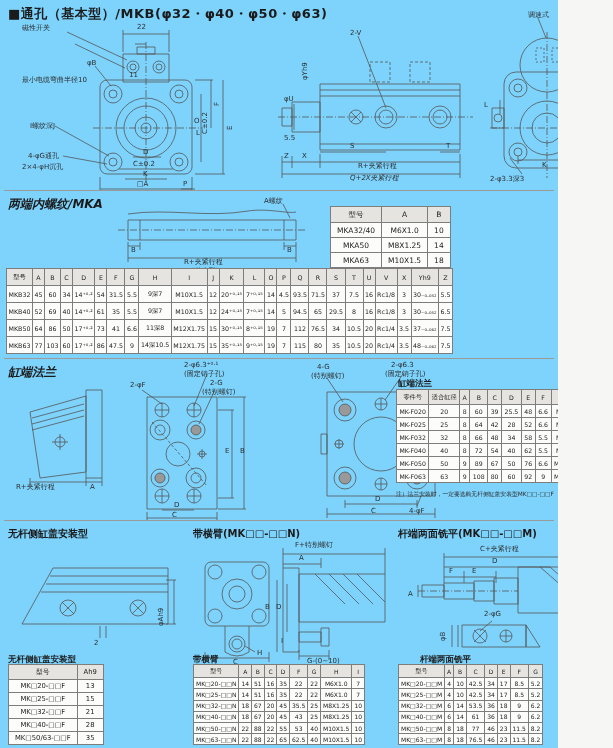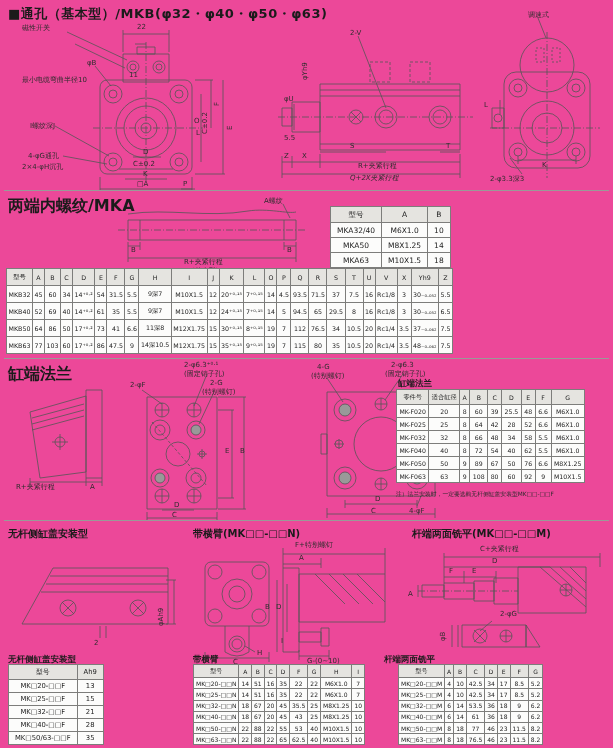--- a/index.html
+++ b/index.html
@@ -3,24 +3,24 @@
 <meta charset="utf-8">
 <style>
   html,body{margin:0;padding:0;}
   body{
     width:613px;height:748px;
     background:#f6f6f4;
     font-family:"DejaVu Sans","Liberation Sans",sans-serif;
     color:#1b1b1b;
     -webkit-font-smoothing:antialiased;
   }
-  .page{position:relative;width:613px;height:748px;background:#ec4899;overflow:hidden;}
+  .page{position:relative;width:558px;height:748px;background:#7dd3fc;overflow:hidden;}
   .hr{position:absolute;left:4px;right:4px;border-top:1px solid #9a9a98;}
   .title{position:absolute;left:8px;top:5px;font-size:13px;font-weight:bold;letter-spacing:0.5px;}
-  .sec-head{position:absolute;font-size:16px;font-weight:bold;}
+  .sec-head{position:absolute;font-size:12px;font-weight:bold;font-style:italic;}
   .sub-head{position:absolute;font-size:10px;font-weight:bold;}
   .tbl-title{position:absolute;font-size:8.5px;font-weight:bold;}
   .note{position:absolute;font-size:5.8px;color:#2a2a2a;white-space:nowrap;}
   .diagram{position:absolute;}
   .diagram svg{position:absolute;left:0;top:0;}
   .dlabel{position:absolute;font-size:7px;line-height:1;color:#2d2d2d;white-space:nowrap;}
   .dlabel.vert{transform:rotate(-90deg);transform-origin:left top;}
   table{border-collapse:collapse;background:#fcfcfb;}
   th,td{border:1px solid #7d7d7b;text-align:center;color:#222;white-space:nowrap;font-weight:normal;}
   th{background:#e5e4e0;}
@@ -572,21 +572,21 @@
           <td>M10X1.5</td>
         </tr>
       </tbody>
     </table>
   <div class="note" style="left:396px;top:490px;">注）法兰安装时，一定要选购无杆侧缸盖安装型MK□□-□□F</div>
 
   <div class="hr" style="top:520px;"></div>
 
   <div class="sub-head" style="left:8px;top:527px;">无杆侧缸盖安装型</div>
   <div class="sub-head" style="left:193px;top:527px;">带横臂(MK□□-□□N)</div>
-  <div class="sub-head" style="left:398px;top:527px;margin-left:14px;">杆端两面铣平(MK□□-□□M)</div>
+  <div class="sub-head" style="left:398px;top:527px;">杆端两面铣平(MK□□-□□M)</div>
 
   <div class="diagram" style="left:8px;top:556px;width:175px;height:100px;">
     <svg width="175" height="100" viewBox="0 0 175 100" fill="none" stroke="#555" stroke-width="0.8">
       <polygon points="45,12 160,12 160,68 14,68"></polygon>
       <line x1="42" y1="20" x2="160" y2="20"></line>
       <line x1="38" y1="28" x2="160" y2="28"></line>
       <line x1="33" y1="36" x2="160" y2="36"></line>
       <circle cx="60" cy="52" r="8"></circle>
         <line x1="54" y1="46" x2="66" y2="58"></line>
         <line x1="54" y1="58" x2="66" y2="46"></line>
@@ -684,21 +684,21 @@
         <line x1="106" y1="85" x2="106" y2="97"></line>
       <line x1="58" y1="80" x2="58" y2="102"></line>
       <line x1="52" y1="80" x2="52" y2="102"></line>
       <line x1="92" y1="76" x2="80" y2="86"></line>
     </svg>
   <span class="dlabel" style="left: 80px; top: 1px;">C+夹紧行程</span>
       <span class="dlabel" style="left: 92px; top: 13px;">D</span>
       <span class="dlabel" style="left: 49px; top: 23px;">F</span>
       <span class="dlabel" style="left: 72px; top: 23px;">E</span>
       <span class="dlabel" style="left: 8px; top: 46px;">A</span>
-      <span class="dlabel" style="left: 84px; top: 66px; margin-left: 16px;">2-φG</span>
+      <span class="dlabel" style="left: 84px; top: 66px;">2-φG</span>
       <span class="dlabel vert" style="left: 40px; top: 96px;">φB</span>
     </div>
 
   <div class="tbl-title" style="left:8px;top:654px;">无杆侧缸盖安装型</div>
   <table class="tbl small-tbl" style="left:8px;top:664px;">
       <thead>
         <tr>
           <th>型号</th>
           <th>Ah9</th>
         </tr>
@@ -805,21 +805,21 @@
           <td>22</td>
           <td>65</td>
           <td>62.5</td>
           <td>40</td>
           <td>M10X1.5</td>
           <td>10</td>
         </tr>
       </tbody>
     </table>
 
-  <div class="tbl-title" style="left:384px;top:654px;text-align:center;">杆端两面铣平</div>
+  <div class="tbl-title" style="left:420px;top:654px;text-align:center;">杆端两面铣平</div>
   <table class="tbl mini-tbl" style="left:398px;top:664px;">
       <thead>
         <tr>
           <th>型号</th>
           <th>A</th>
           <th>B</th>
           <th>C</th>
           <th>D</th>
           <th>E</th>
           <th>F</th>

